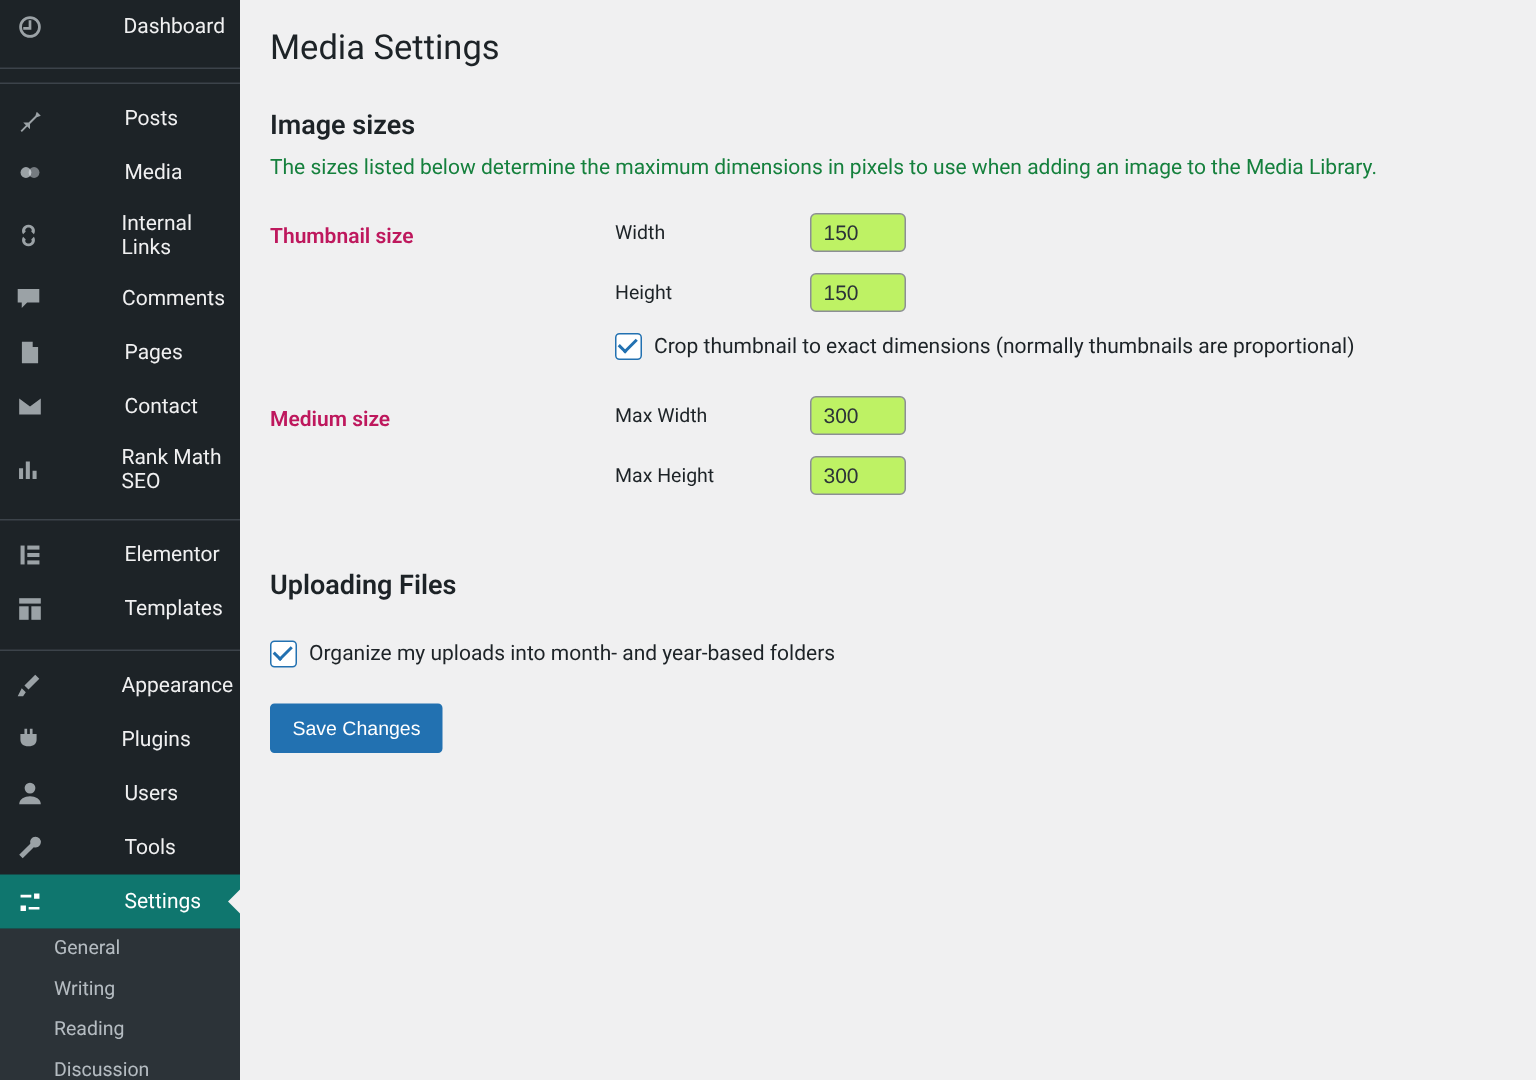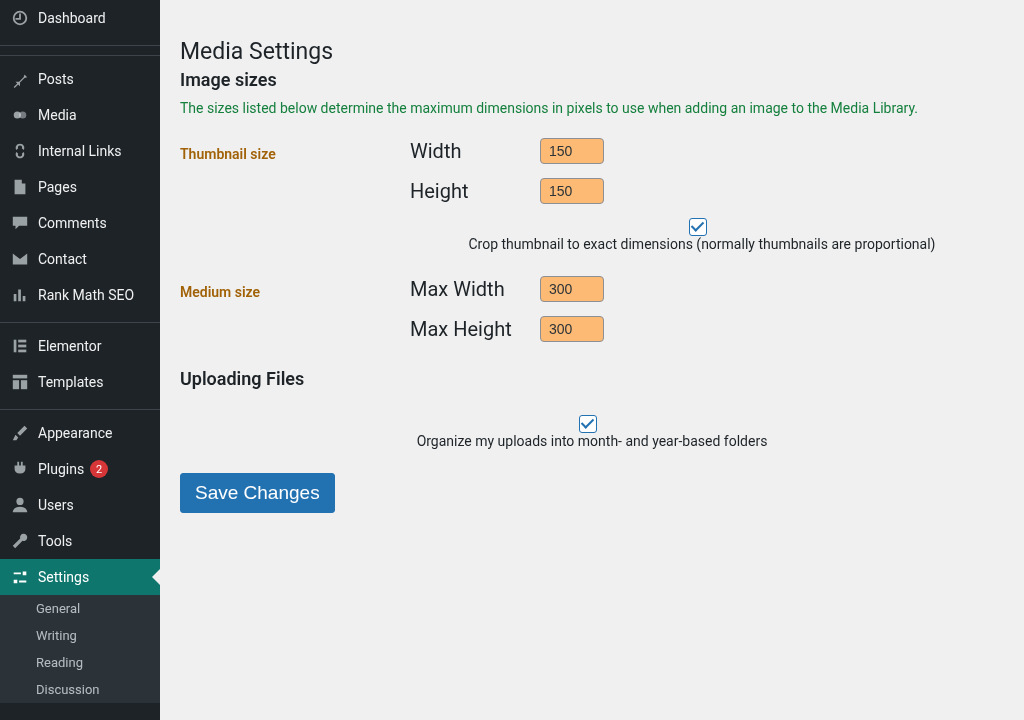--- a/index.html
+++ b/index.html
@@ -1,45 +1,45 @@
 <!DOCTYPE html>
 <html><head>
 <meta charset="utf-8">
 <style>
 * { box-sizing: border-box; margin: 0; padding: 0; }
 body { font-family: -apple-system, BlinkMacSystemFont, "Segoe UI", Roboto, sans-serif; font-size: 14px; color: #1d2327; background: #f0f0f1; width: 1024px; height: 720px; overflow: hidden; }
 .wrap { display: flex; height: 720px; }
 
 
 .sidebar { width: 160px; background: #1d2327; color: #fff; flex-shrink: 0; overflow: hidden; position: relative; }
-.menu-item { display: flex; align-items: center; padding: 8px 10px; color: #f0f0f1; font-size: 14px; cursor: pointer; position: relative; }
+.menu-item { display: flex; align-items: center; padding: 8px 10px; color: #f0f0f1; font-size: 14px; cursor: pointer; position: relative; gap: 45px; }
 .menu-item.current { background: #0f766e; color: #fff; font-weight: 400; }
 .menu-item.current::after { content: ""; position: absolute; right: 0; top: 50%; transform: translateY(-50%); width: 0; height: 0; border-top: 8px solid transparent; border-bottom: 8px solid transparent; border-right: 8px solid #f0f0f1; }
 .menu-icon { width: 20px; height: 20px; margin-right: 8px; display: inline-flex; align-items: center; justify-content: center; color: rgba(240,246,252,0.6); }
 .menu-item.current .menu-icon { color: #fff; }
 .menu-sep { height: 5px; margin: 5px 0; border-bottom: 1px solid #3c434a; }
 .submenu { background: #2c3338; }
 .submenu-item { display: block; padding: 6px 12px 6px 36px; color: rgba(240,246,252,0.7); font-size: 13px; cursor: pointer; }
 .badge { background: #d63638; color: #fff; display: inline-flex; align-items: center; justify-content: center; border-radius: 10px; min-width: 18px; height: 18px; padding: 0 5px; font-size: 11px; margin-left: 6px; }
 
 
 .content { flex: 1; padding: 0 20px 20px 20px; overflow: auto; }
-h1.title { font-size: 23px; font-weight: 400; color: #1d2327; padding: 18px 0 4px 0; margin-top: 20px; }
-h2.section { font-size: 18px; font-weight: 600; margin-bottom: 10px; color: #1d2327; }
+h1.title { font-size: 23px; font-weight: 400; color: #1d2327; padding: 18px 0 4px 0; }
+h2.section { font-size: 18px; font-weight: 600; margin-top: 24px; margin-bottom: 10px; color: #1d2327; }
 p.desc { color: #15803d; font-size: 14px; margin-bottom: 10px; }
 table.form { border-collapse: collapse; width: 100%; }
-table.form th { text-align: left; vertical-align: top; font-weight: 600; font-size: 14px; color: #a16207; width: 220px; padding: 20px 10px 20px 0; }
+table.form th { text-align: left; vertical-align: top; font-weight: 600; font-size: 14px; color: #be185d; width: 220px; padding: 20px 10px 20px 0; }
 table.form td { vertical-align: top; padding: 12px 10px; }
 .field-row { display: flex; align-items: center; margin-bottom: 14px; }
-.field-label { width: 130px; font-size: 20px; color: #1d2327; }
-input.num { width: 64px; padding: 4px 8px; font-size: 14px; border: 1px solid #8c8f94; border-radius: 4px; background: #fdba74; color: #2c3338; }
-.checkbox-row { display: flex; align-items: center; font-size: 14px; color: #1d2327; margin-top: 4px; flex-direction: column; }
+.field-label { width: 130px; font-size: 13px; color: #1d2327; }
+input.num { width: 64px; padding: 4px 8px; font-size: 14px; border: 1px solid #8c8f94; border-radius: 4px; background: #bef264; color: #2c3338; }
+.checkbox-row { display: flex; align-items: center; font-size: 14px; color: #1d2327; margin-top: 4px; }
 .checkbox { appearance: none; -webkit-appearance: none; width: 18px; height: 18px; border: 1px solid #2271b1; border-radius: 3px; margin-right: 8px; position: relative; background: #fff; cursor: pointer; }
 .checkbox:checked::after { content: ""; position: absolute; left: 4px; top: 0px; width: 5px; height: 10px; border: solid #2271b1; border-width: 0 2px 2px 0; transform: rotate(45deg); }
-.btn-primary { background: #2271b1; border: 1px solid #2271b1; color: #fff; padding: 8px 14px; font-size: 19px; border-radius: 3px; cursor: pointer; margin-top: 24px; }
+.btn-primary { background: #2271b1; border: 1px solid #2271b1; color: #fff; padding: 8px 14px; font-size: 13px; border-radius: 3px; cursor: pointer; margin-top: 24px; }
 
 svg { width: 18px; height: 18px; fill: currentColor; }
 </style>
 </head>
 <body>
 
 <div class="wrap">
   <div class="sidebar">
 
     <div class="menu-item">
@@ -80,33 +80,33 @@
           <svg viewBox="0 0 20 20">
             <path d="M10 2C6 2 4 6 6 9l2-2c-1-1 0-3 2-3s3 2 2 3l2 2c2-3 0-7-4-7zm0 16c4 0 6-4 4-7l-2 2c1 1 0 3-2 3s-3-2-2-3l-2-2c-2 3 0 7 4 7z"></path>
           </svg>
         </span>
       <span>Internal Links</span>
     </div>
 
     <div class="menu-item">
       <span class="menu-icon">
           <svg viewBox="0 0 20 20">
+            <path d="M2 3h16v10H9l-4 4v-4H2z"></path>
+          </svg>
+        </span>
+      <span>Comments</span>
+    </div>
+
+    <div class="menu-item">
+      <span class="menu-icon">
+          <svg viewBox="0 0 20 20">
             <path d="M4 2h8l4 4v12H4zM12 2v4h4"></path>
           </svg>
         </span>
       <span>Pages</span>
-    </div>
-
-    <div class="menu-item">
-      <span class="menu-icon">
-          <svg viewBox="0 0 20 20">
-            <path d="M2 3h16v10H9l-4 4v-4H2z"></path>
-          </svg>
-        </span>
-      <span>Comments</span>
     </div>
 
     <div class="menu-item">
       <span class="menu-icon">
           <svg viewBox="0 0 20 20">
             <path d="M2 4h16v12H2zM2 4l8 6 8-6"></path>
           </svg>
         </span>
       <span>Contact</span>
     </div>
@@ -239,20 +239,20 @@
             <span class="field-label">Max Height</span>
             <input class="num" type="text" value="300" style="">
           </div>
         </td>
       </tr>
     </tbody>
       </table>
 
     <h2 class="section">Uploading Files</h2>
 
-    <div class="checkbox-row" style="margin-top:26px;justify-content:space-between;">
+    <div class="checkbox-row" style="margin-top:26px;">
       <input type="checkbox" class="checkbox" checked="" style="">
       <span>Organize my uploads into month- and year-based folders</span>
     </div>
 
     <button class="btn-primary">Save Changes</button>
   </div>
 </div>
 
 </body></html>

